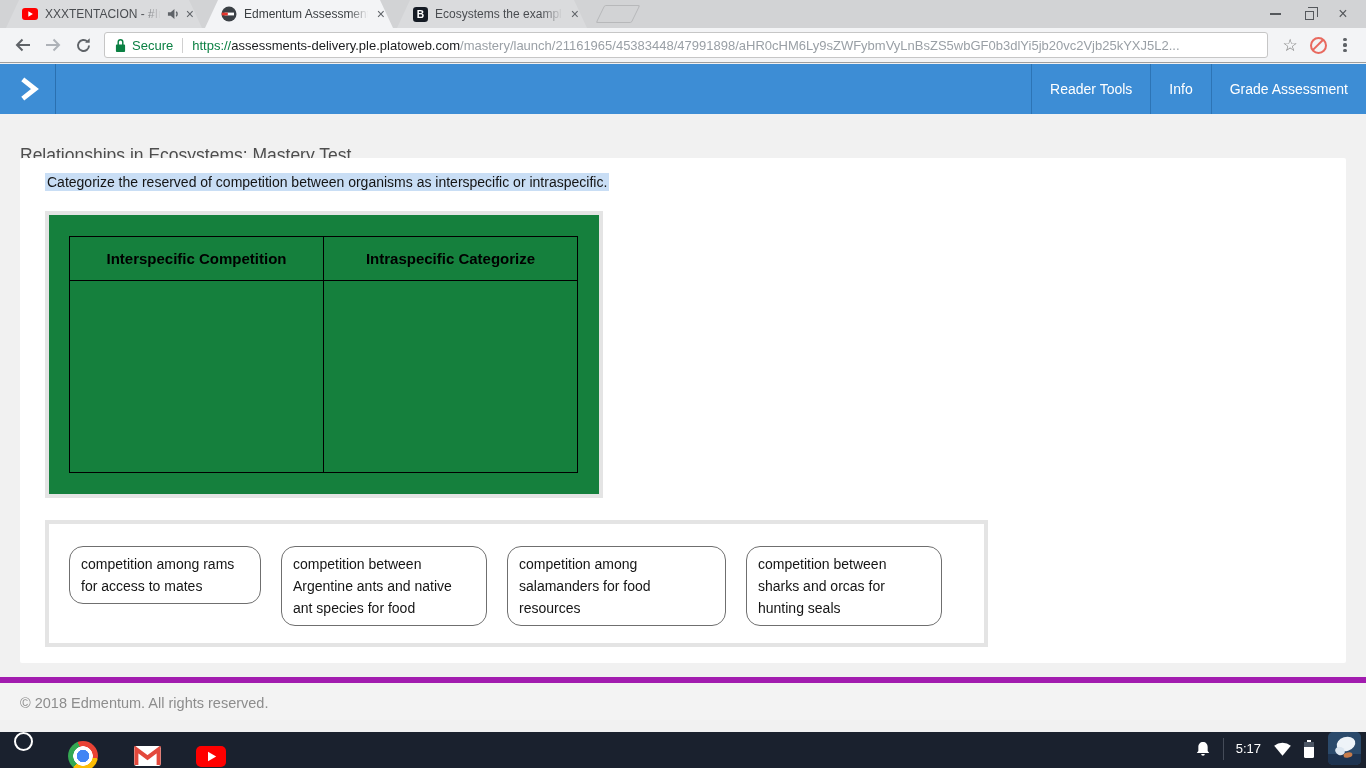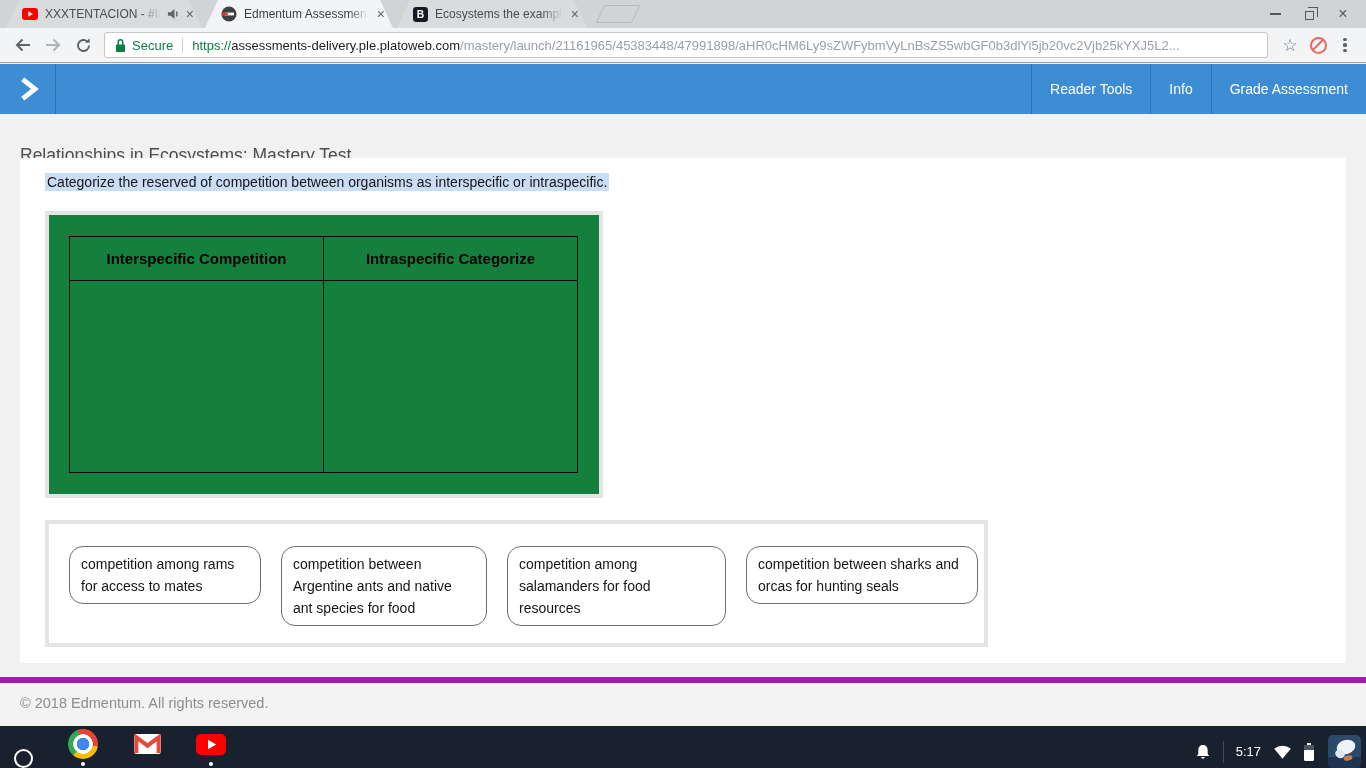--- a/index.html
+++ b/index.html
@@ -70,29 +70,29 @@
   .qtable { position:absolute; left:20px; top:21px; width:509px; border-collapse:collapse; table-layout:fixed; }
   .qtable th { width:50%; height:44px; border:1px solid #000; font-size:15px; font-weight:bold;
                color:#000; text-align:center; vertical-align:middle; }
   .qtable td { height:192px; border:1px solid #000; }
 
   .tilezone { position:absolute; left:25px; top:362px; width:943px; height:127px;
               border:4px solid #e4e4e4; background:#fff; }
   .tiles { position:absolute; left:20px; top:22px; display:flex; gap:20px; align-items:flex-start; }
   .tile { border:1px solid #6f6f6f; border-radius:14px; background:#fff; padding:6px 11px;
           font-size:14px; line-height:22px; color:#151515; cursor:grab; }
-  .tw1 { width:192px; } .tw2 { width:206px; } .tw3 { width:219px; } .tw4 { width:232px; }
+  .tw1 { width:192px; } .tw2 { width:206px; } .tw3 { width:219px; } .tw4 { width:196px; }
 
   .pfooter { position:absolute; left:0; right:0; top:613px; bottom:0;
              border-top:6px solid #a21caf; background:#f3f3f3; }
   .pfooter span { display:block; margin:12px 0 0 20px; font-size:14.5px; color:#8d8d8d; }
 
   
-  .shelf { position:absolute; left:0; right:0; bottom:0; height:42px; background:#1a212e;
-           display:flex; align-items:flex-end;margin-top:30px; }
+  .shelf { position:absolute; left:0; right:0; bottom:0; height:36px; background:#1a212e;
+           display:flex; align-items:flex-start;margin-top:30px; }
   .launcher { margin-left:14px; width:19px; height:19px; border:2.2px solid #fff; border-radius:50%; cursor:pointer; }
   .slot { width:64px; height:48px; display:flex; align-items:center; justify-content:center;
           position:relative; cursor:pointer; }
   .slot .rundot { position:absolute; bottom:2px; left:50%; transform:translateX(-50%);
                   width:4px; height:4px; border-radius:50%; background:#fff; }
   .chrome-ball { width:30px; height:30px; border-radius:50%;
     background:
       radial-gradient(circle at 50% 50%, #4285f4 0 6px, #fff 6.5px 9.5px, rgba(0,0,0,0) 10px),
       conic-gradient(from 100deg, #fbbc05 0 120deg, #34a853 120deg 240deg, #ea4335 240deg 360deg); }
   .tray { margin-left:auto; display:flex; align-items:center; padding-right:5px; cursor:pointer; }

